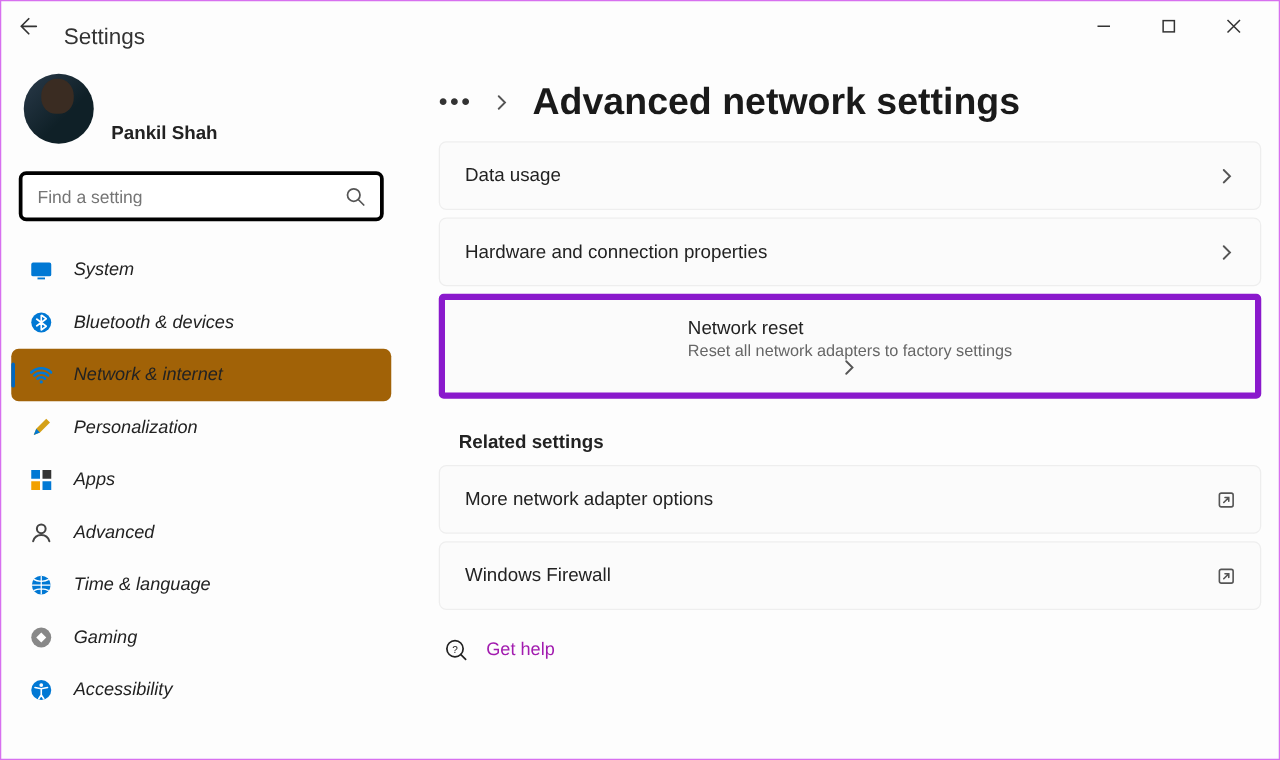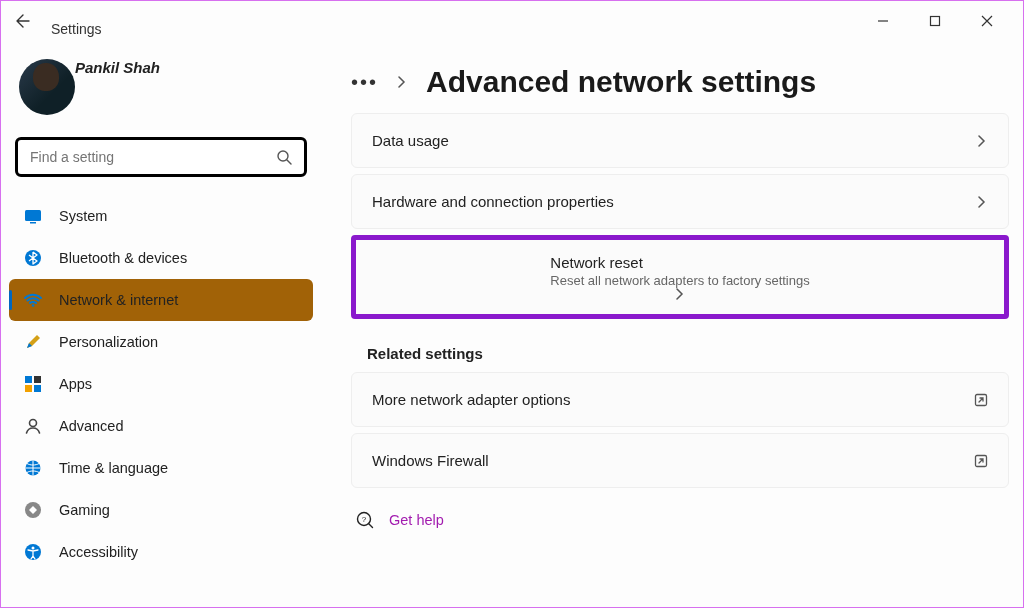--- a/index.html
+++ b/index.html
@@ -1,37 +1,37 @@
 <!DOCTYPE html>
 <html><head>
   <meta charset="utf-8">
   <style>
     * { margin: 0; padding: 0; box-sizing: border-box; font-family: "Segoe UI", sans-serif; }
     body { width: 1024px; height: 608px; background: #fdfdfd; border: 1px solid #d770ef; overflow: hidden; position: relative; }
 
     .titlebar { height: 40px; display: flex; align-items: center; padding: 0 8px; }
     .titlebar .back { width: 28px; height: 28px; display: flex; align-items: center; justify-content: center; cursor: pointer; }
-    .titlebar .title { margin-left: 14px; font-size: 14px; color: #333; margin-top: 16px; }
+    .titlebar .title { margin-left: 14px; font-size: 18px; color: #333; margin-top: 16px; }
     .titlebar .spacer { flex: 1; }
     .window-controls { display: flex; gap: 24px; padding-right: 14px; color: #444; }
     .wc { width: 28px; height: 28px; display: flex; align-items: center; justify-content: center; cursor: pointer; }
 
     .content { display: flex; height: calc(100% - 40px); }
 
     .sidebar { width: 320px; padding: 12px 8px; }
-    .user-block { display: flex; align-items: flex-start; padding: 6px 10px 18px 10px; font-style: italic; }
+    .user-block { display: flex; align-items: flex-end; gap: 14px; padding: 6px 10px 18px 10px; }
     .avatar { width: 56px; height: 56px; border-radius: 50%; background: linear-gradient(135deg, #2a3a4a 0%, #0f2027 60%); background-size: cover; position: relative; overflow: hidden; }
     .avatar::after { content:""; position:absolute; top:4px; left:14px; width:26px; height:28px; background:#3a2c22; border-radius: 48% 48% 45% 45%; }
     .user-name { font-size: 15px; font-weight: 600; color: #222; }
 
     .search-box { margin: 4px 6px 18px 6px; height: 40px; border: 3px solid #000000; border-radius: 6px; background: #fff; display: flex; align-items: center; padding: 0 12px; }
     .search-box input { border: none; outline: none; flex: 1; font-size: 14px; color: #555; background: transparent; }
     .search-box .sicon { color: #555; }
 
-    .nav { display: flex; flex-direction: column; gap: 0; margin-top: 4px; }
+    .nav { display: flex; flex-direction: column; gap: 0; margin-top: 4px; font-style: italic; }
     .nav-item { display: flex; align-items: center; gap: 16px; height: 42px; padding: 0 14px; border-radius: 6px; cursor: pointer; font-size: 14.5px; color: #222; position: relative; }
     .nav-item.active { background: #a16207; }
     .nav-item.active::before { content:""; position:absolute; left:0; top:11px; width:3px; height:20px; background:#0067c0; border-radius:3px; }
     .ni-icon { width: 20px; height: 20px; display:flex; align-items:center; justify-content:center; }
 
     .main { flex: 1; padding: 24px 14px 0 30px; overflow: hidden; }
     .breadcrumb-row { display: flex; align-items: center; gap: 18px; margin-bottom: 14px; }
     .dots { font-size: 20px; color: #333; letter-spacing: 2px; cursor:pointer; }
     .crumb-chevron { color:#555; }
     .page-title { font-size: 30px; font-weight: 600; color: #1a1a1a; }

